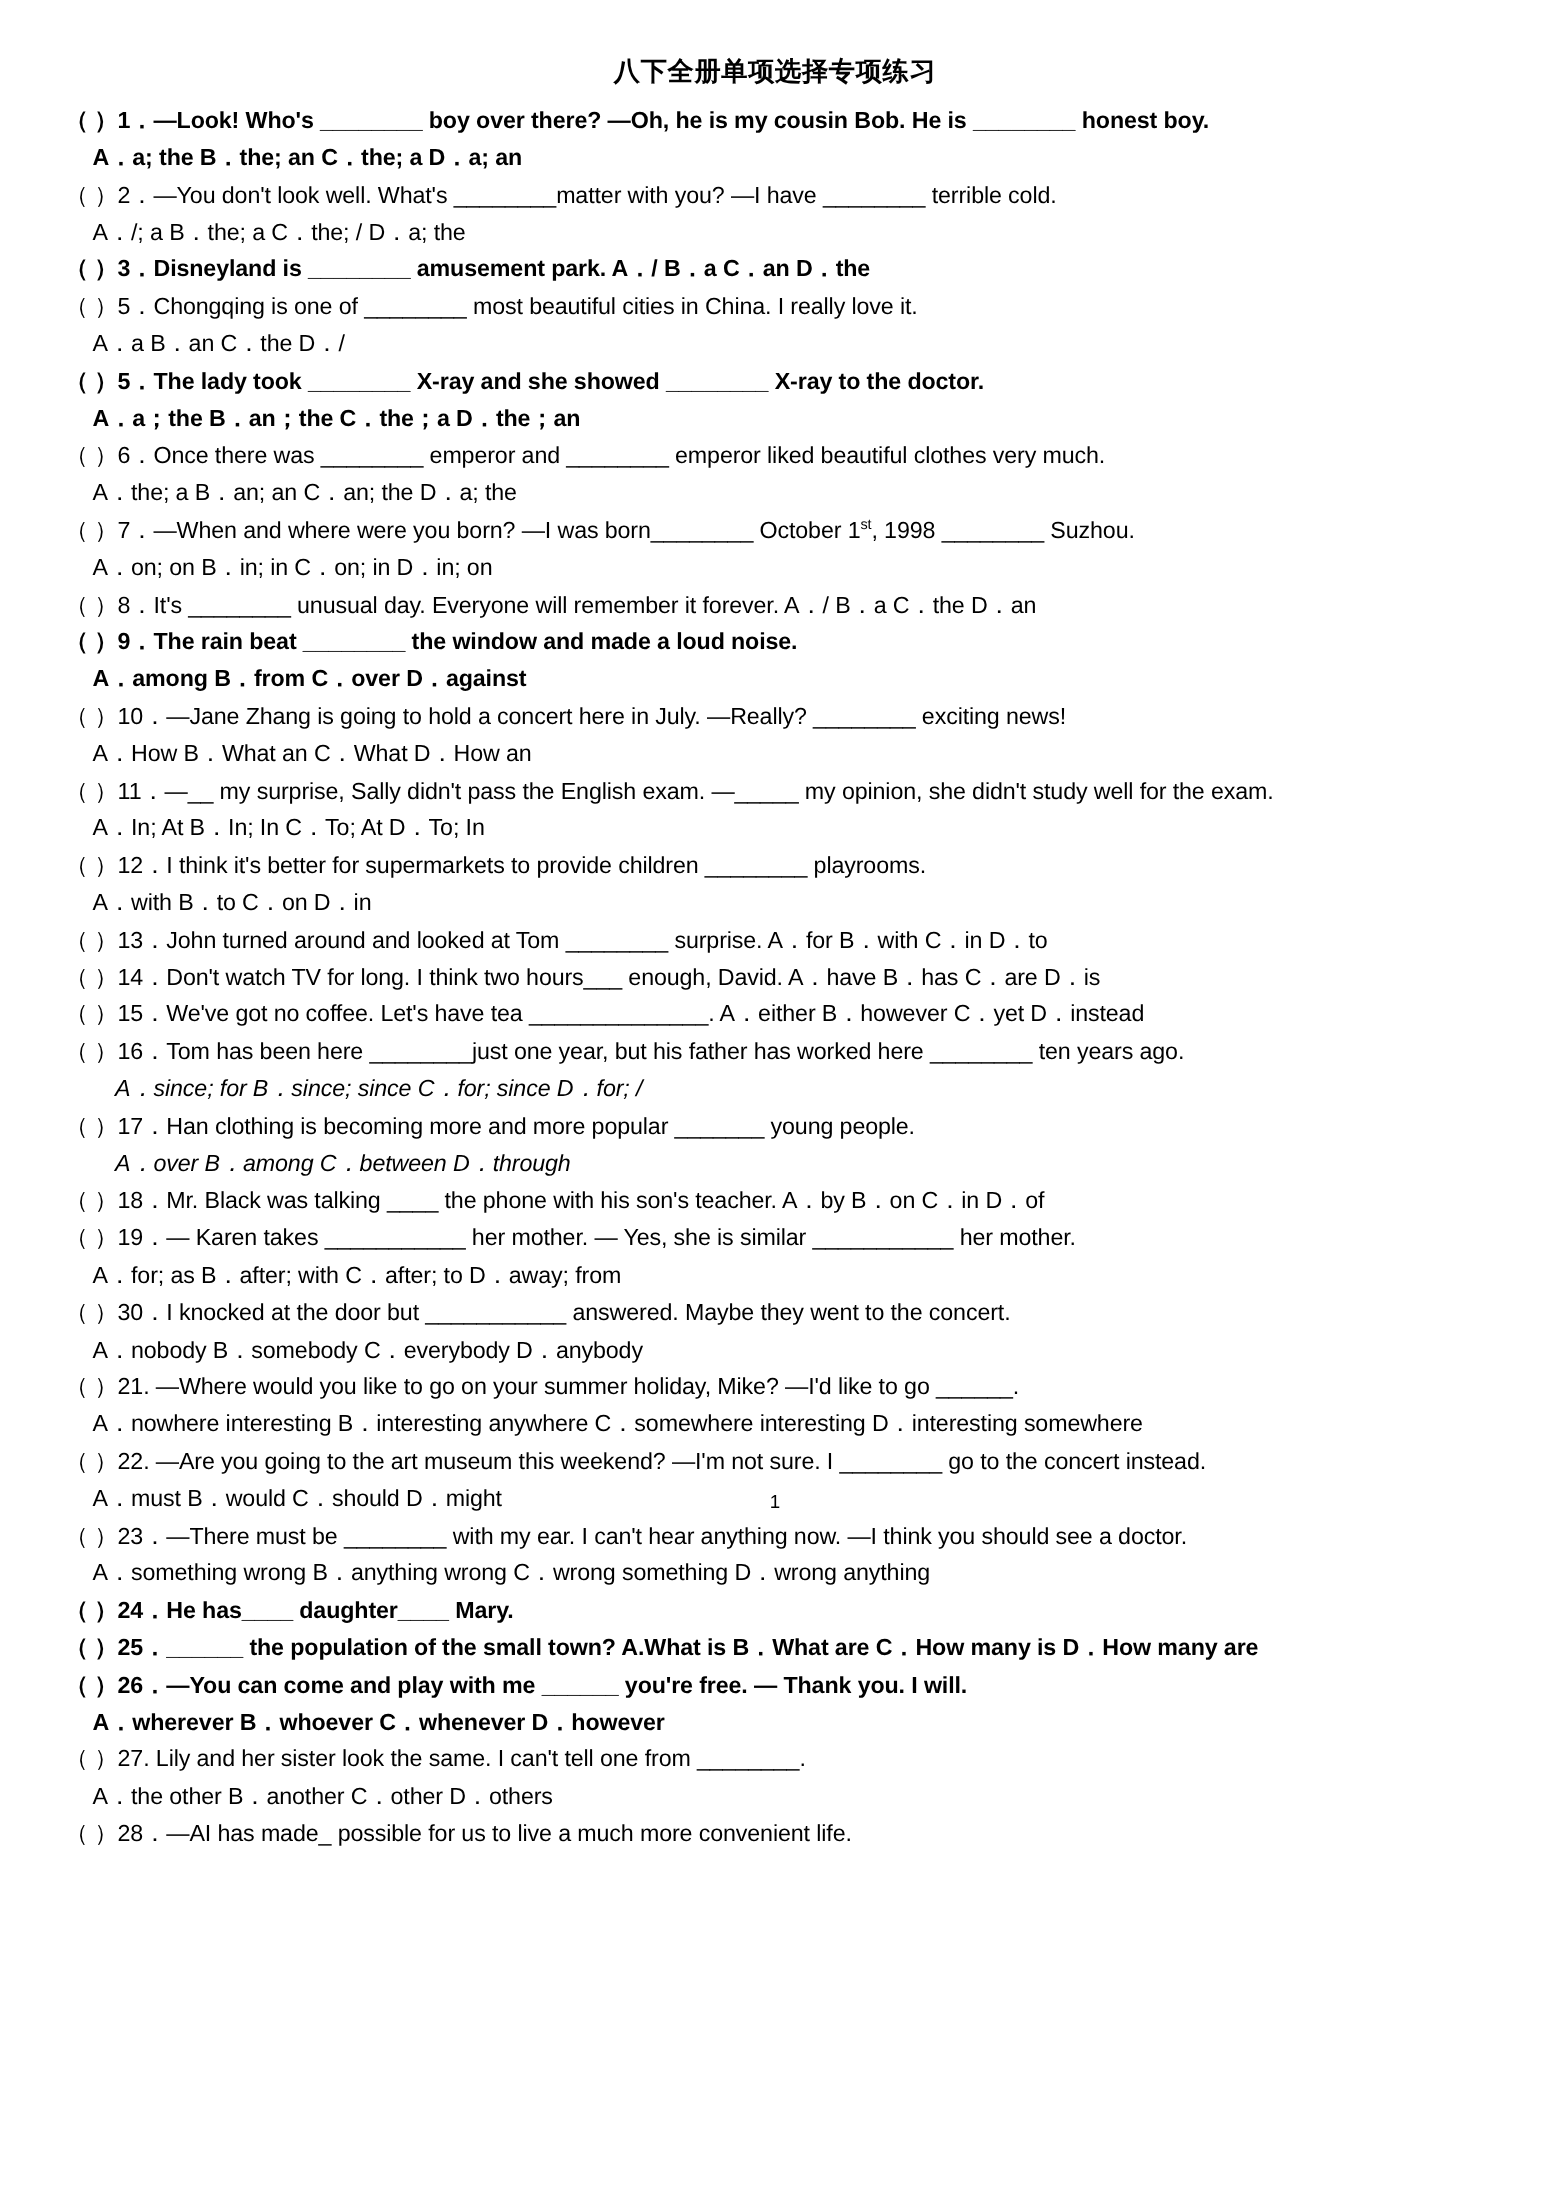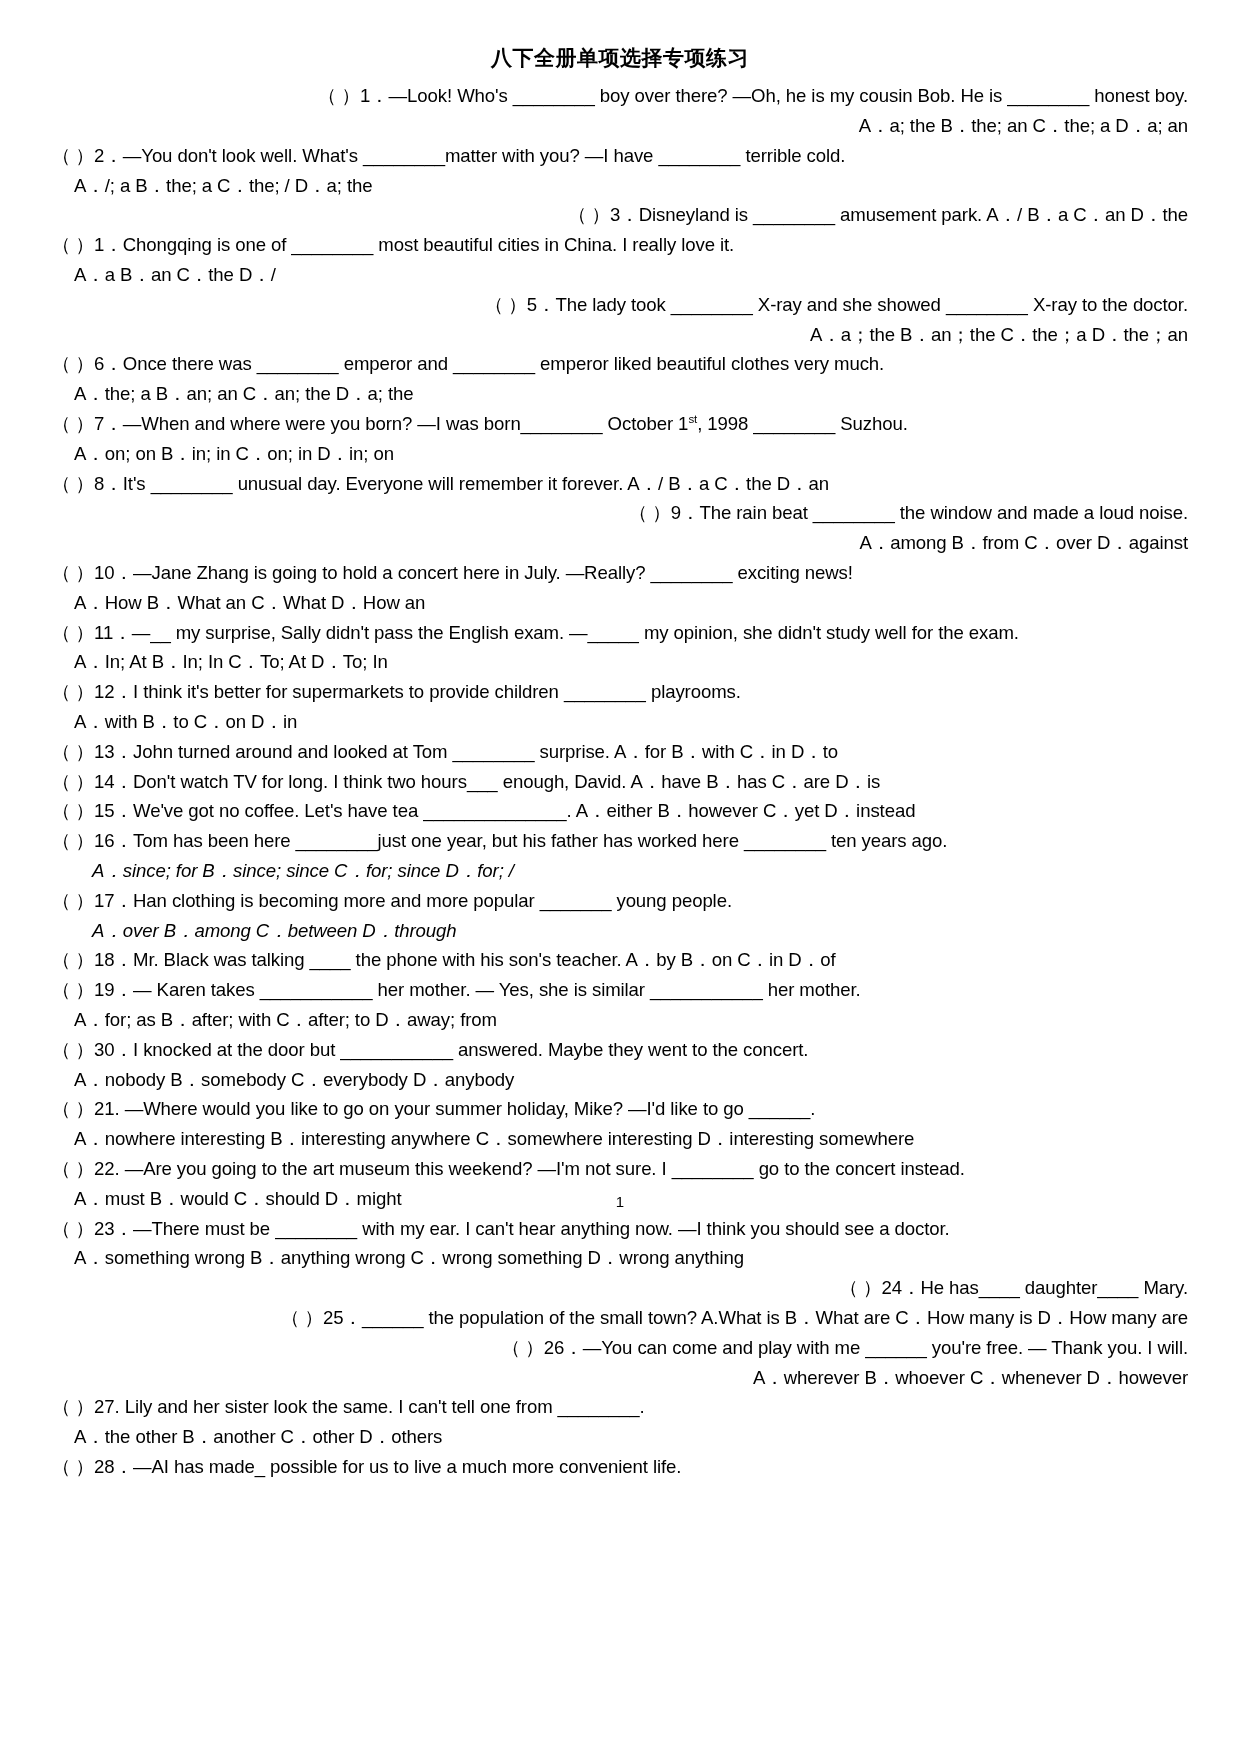--- a/index.html
+++ b/index.html
@@ -28,21 +28,21 @@
     margin: 0 0 10px 0;
     line-height: 1.3;
   }
   .qline {
     font-size: 18.6px;
     line-height: 29.8px;
     white-space: nowrap;
     letter-spacing: -0.1px;
     margin: 0;
   }
-  .qline.bold { font-weight: normal; text-align: right; }
+  .qline.bold { font-weight: bold; }
   .qline.opts { padding-left: 22px; }
   .qline.opts-indent { padding-left: 40px; font-style: italic; }
   sup { font-size: 0.62em; vertical-align: super; line-height: 0; }
   .page-num {
     position: absolute;
     bottom: 28px;
     left: 0;
     width: 1240px;
     text-align: center;
     font-size: 15px;
@@ -54,21 +54,21 @@
 <div class="page">
 
   <h1 class="doc-title">八下全册单项选择专项练习</h1>
 
   <div id="questions-container">
       <p class="qline bold">（  ）1．—Look! Who's ________ boy over there? —Oh, he is my cousin Bob. He is ________ honest boy.</p>
       <p class="qline opts bold">A．a; the                 B．the; an                 C．the; a                 D．a; an</p>
       <p class="qline">（  ）2．—You don't look well. What's ________matter with you? —I have ________ terrible cold.</p>
       <p class="qline opts">A．/; a                  B．the; a                  C．the; /                  D．a; the</p>
       <p class="qline bold">（  ）3．Disneyland is ________ amusement park.     A．/   B．a     C．an   D．the</p>
-      <p class="qline">（  ）1．Chongqing is one of ________ most beautiful cities in China. I really love it.</p>
+      <p class="qline">（  ）5．Chongqing is one of ________ most beautiful cities in China. I really love it.</p>
       <p class="qline opts">A．a                     B．an                     C．the                     D．/</p>
       <p class="qline bold">（  ）5．The lady took ________ X-ray and she showed ________ X-ray to the doctor.</p>
       <p class="qline opts bold">A．a；the             B．an；the             C．the；a             D．the；an</p>
       <p class="qline">（  ）6．Once there was ________ emperor and ________ emperor liked beautiful clothes very much.</p>
       <p class="qline opts">A．the; a                B．an; an                C．an; the                D．a; the</p>
       <p class="qline">（  ）7．—When and where were you born? —I was born________ October 1<sup>st</sup>, 1998 ________ Suzhou.</p>
       <p class="qline opts">A．on; on               B．in; in                C．on; in                D．in; on</p>
       <p class="qline">（  ）8．It's ________ unusual day. Everyone will remember it forever.  A．/       B．a      C．the  D．an</p>
       <p class="qline bold">（  ）9．The rain beat ________ the window and made a loud noise.</p>
       <p class="qline opts bold">A．among              B．from                 C．over                  D．against</p>

